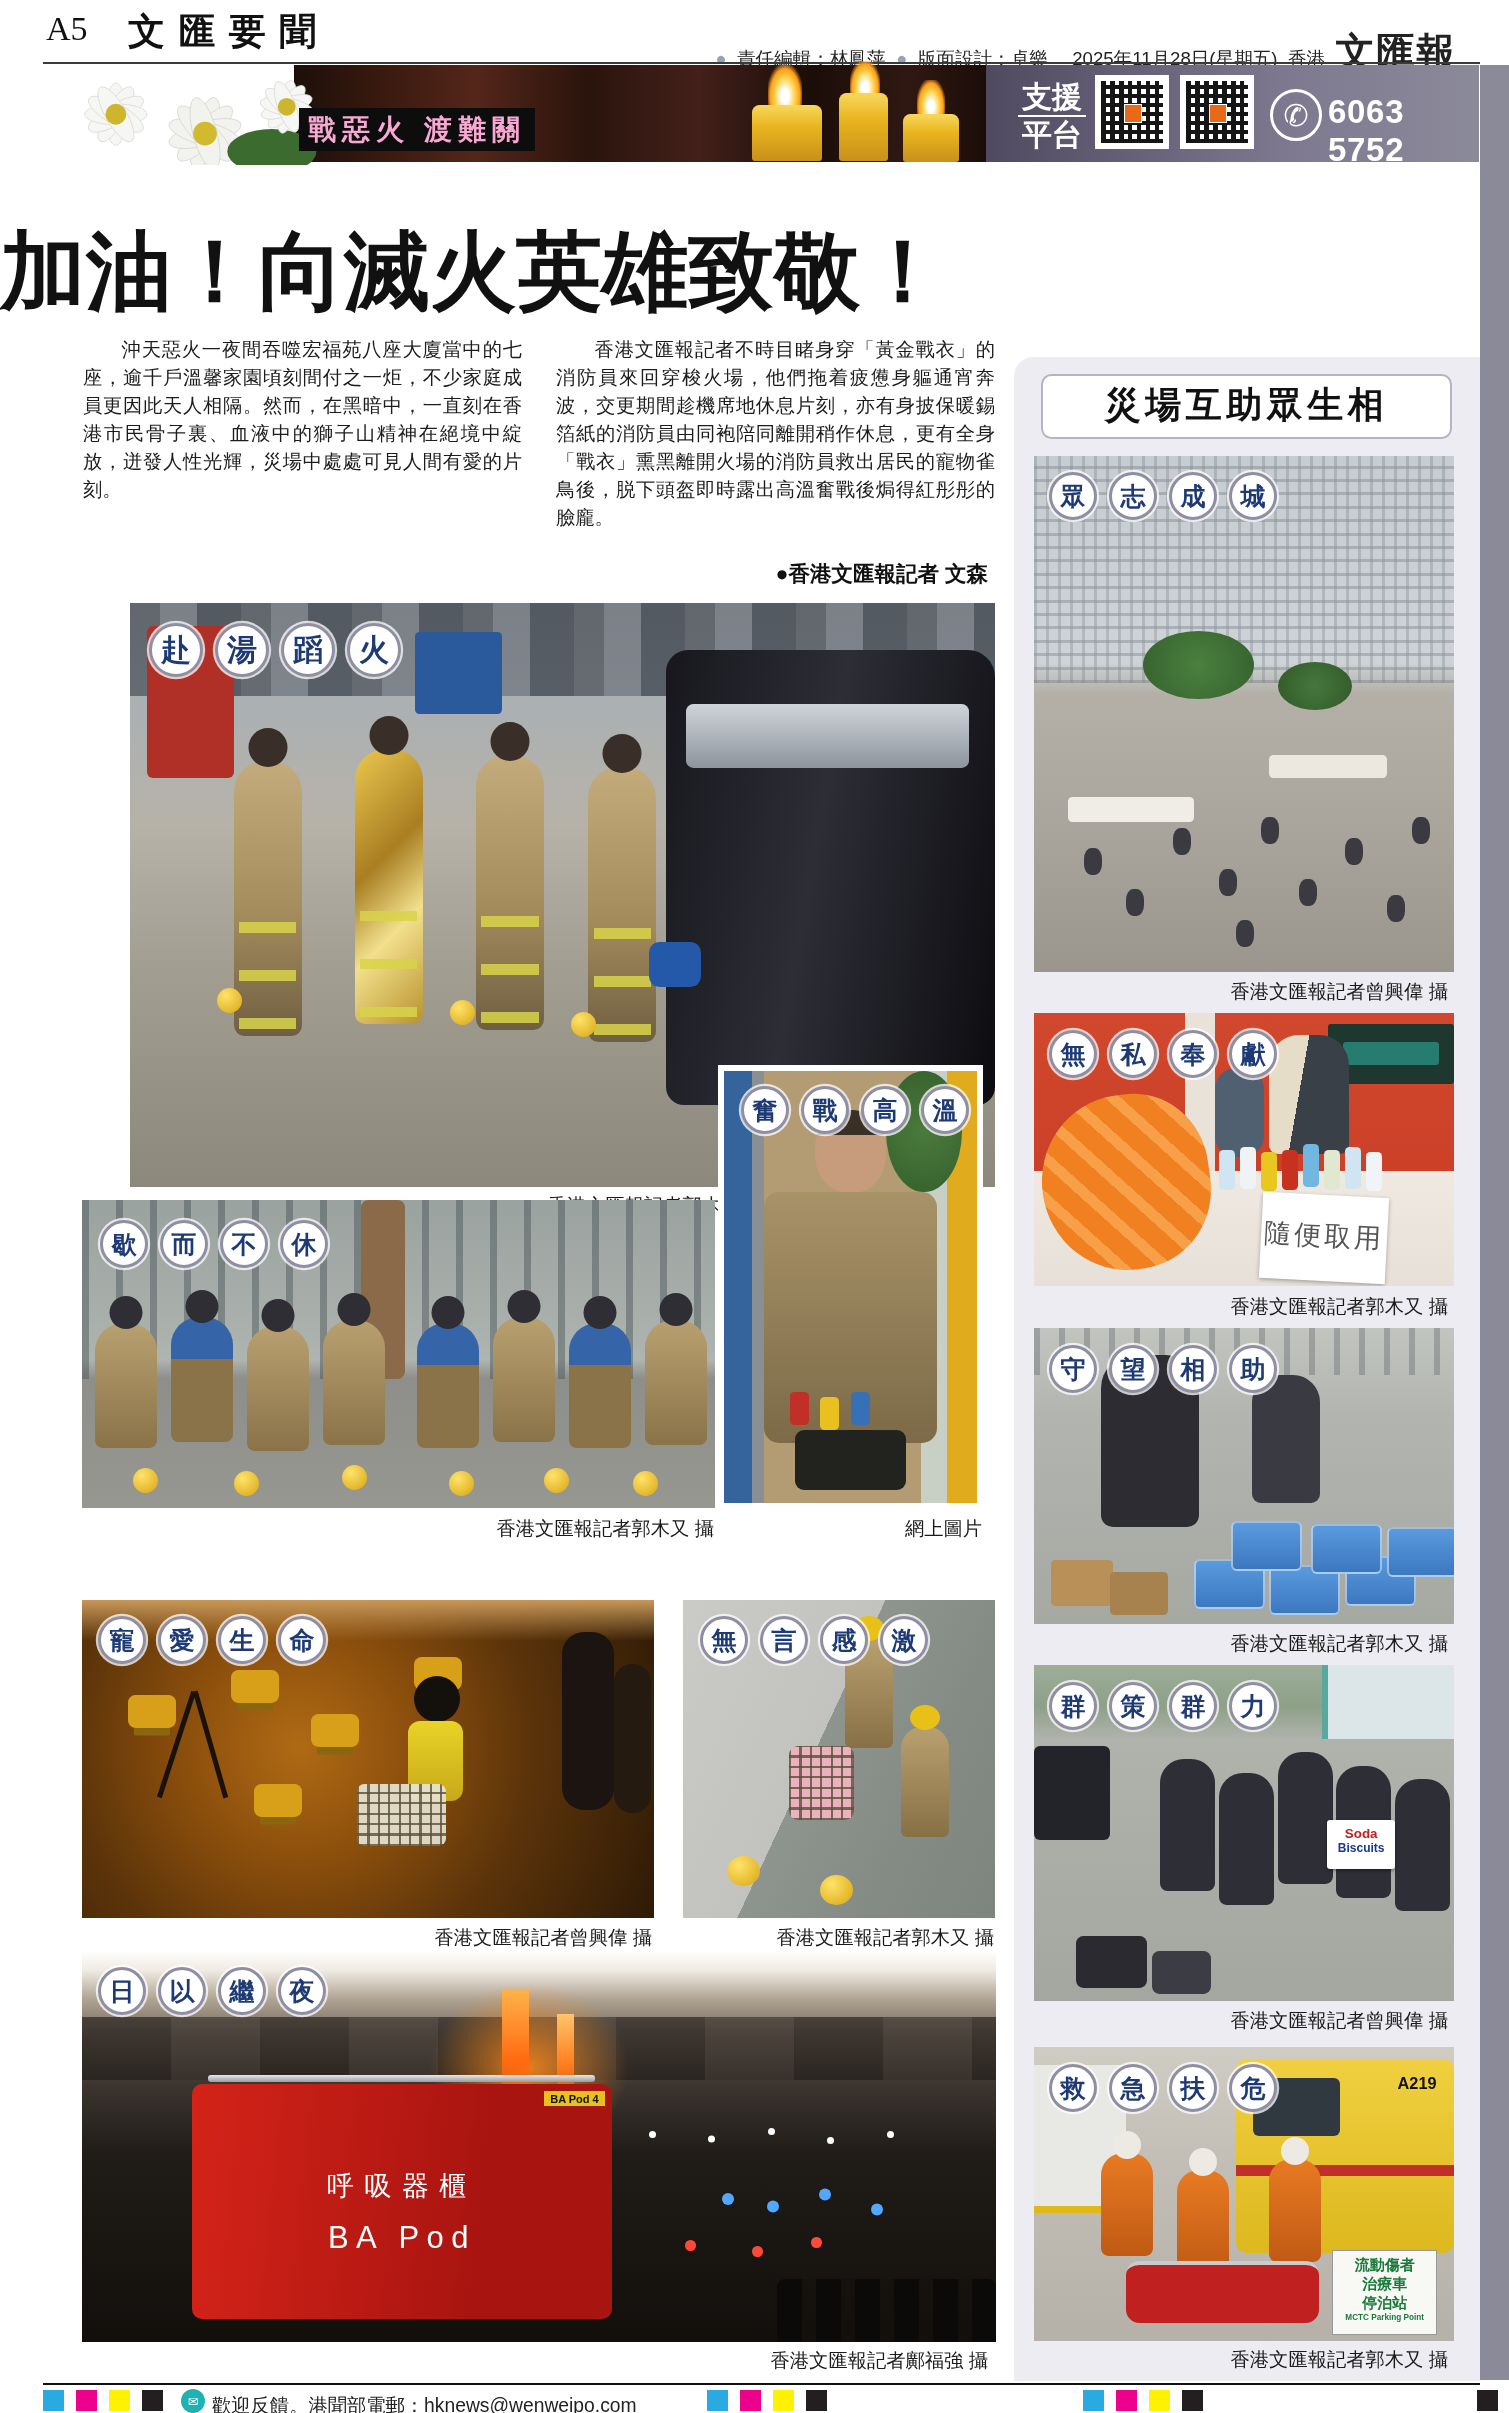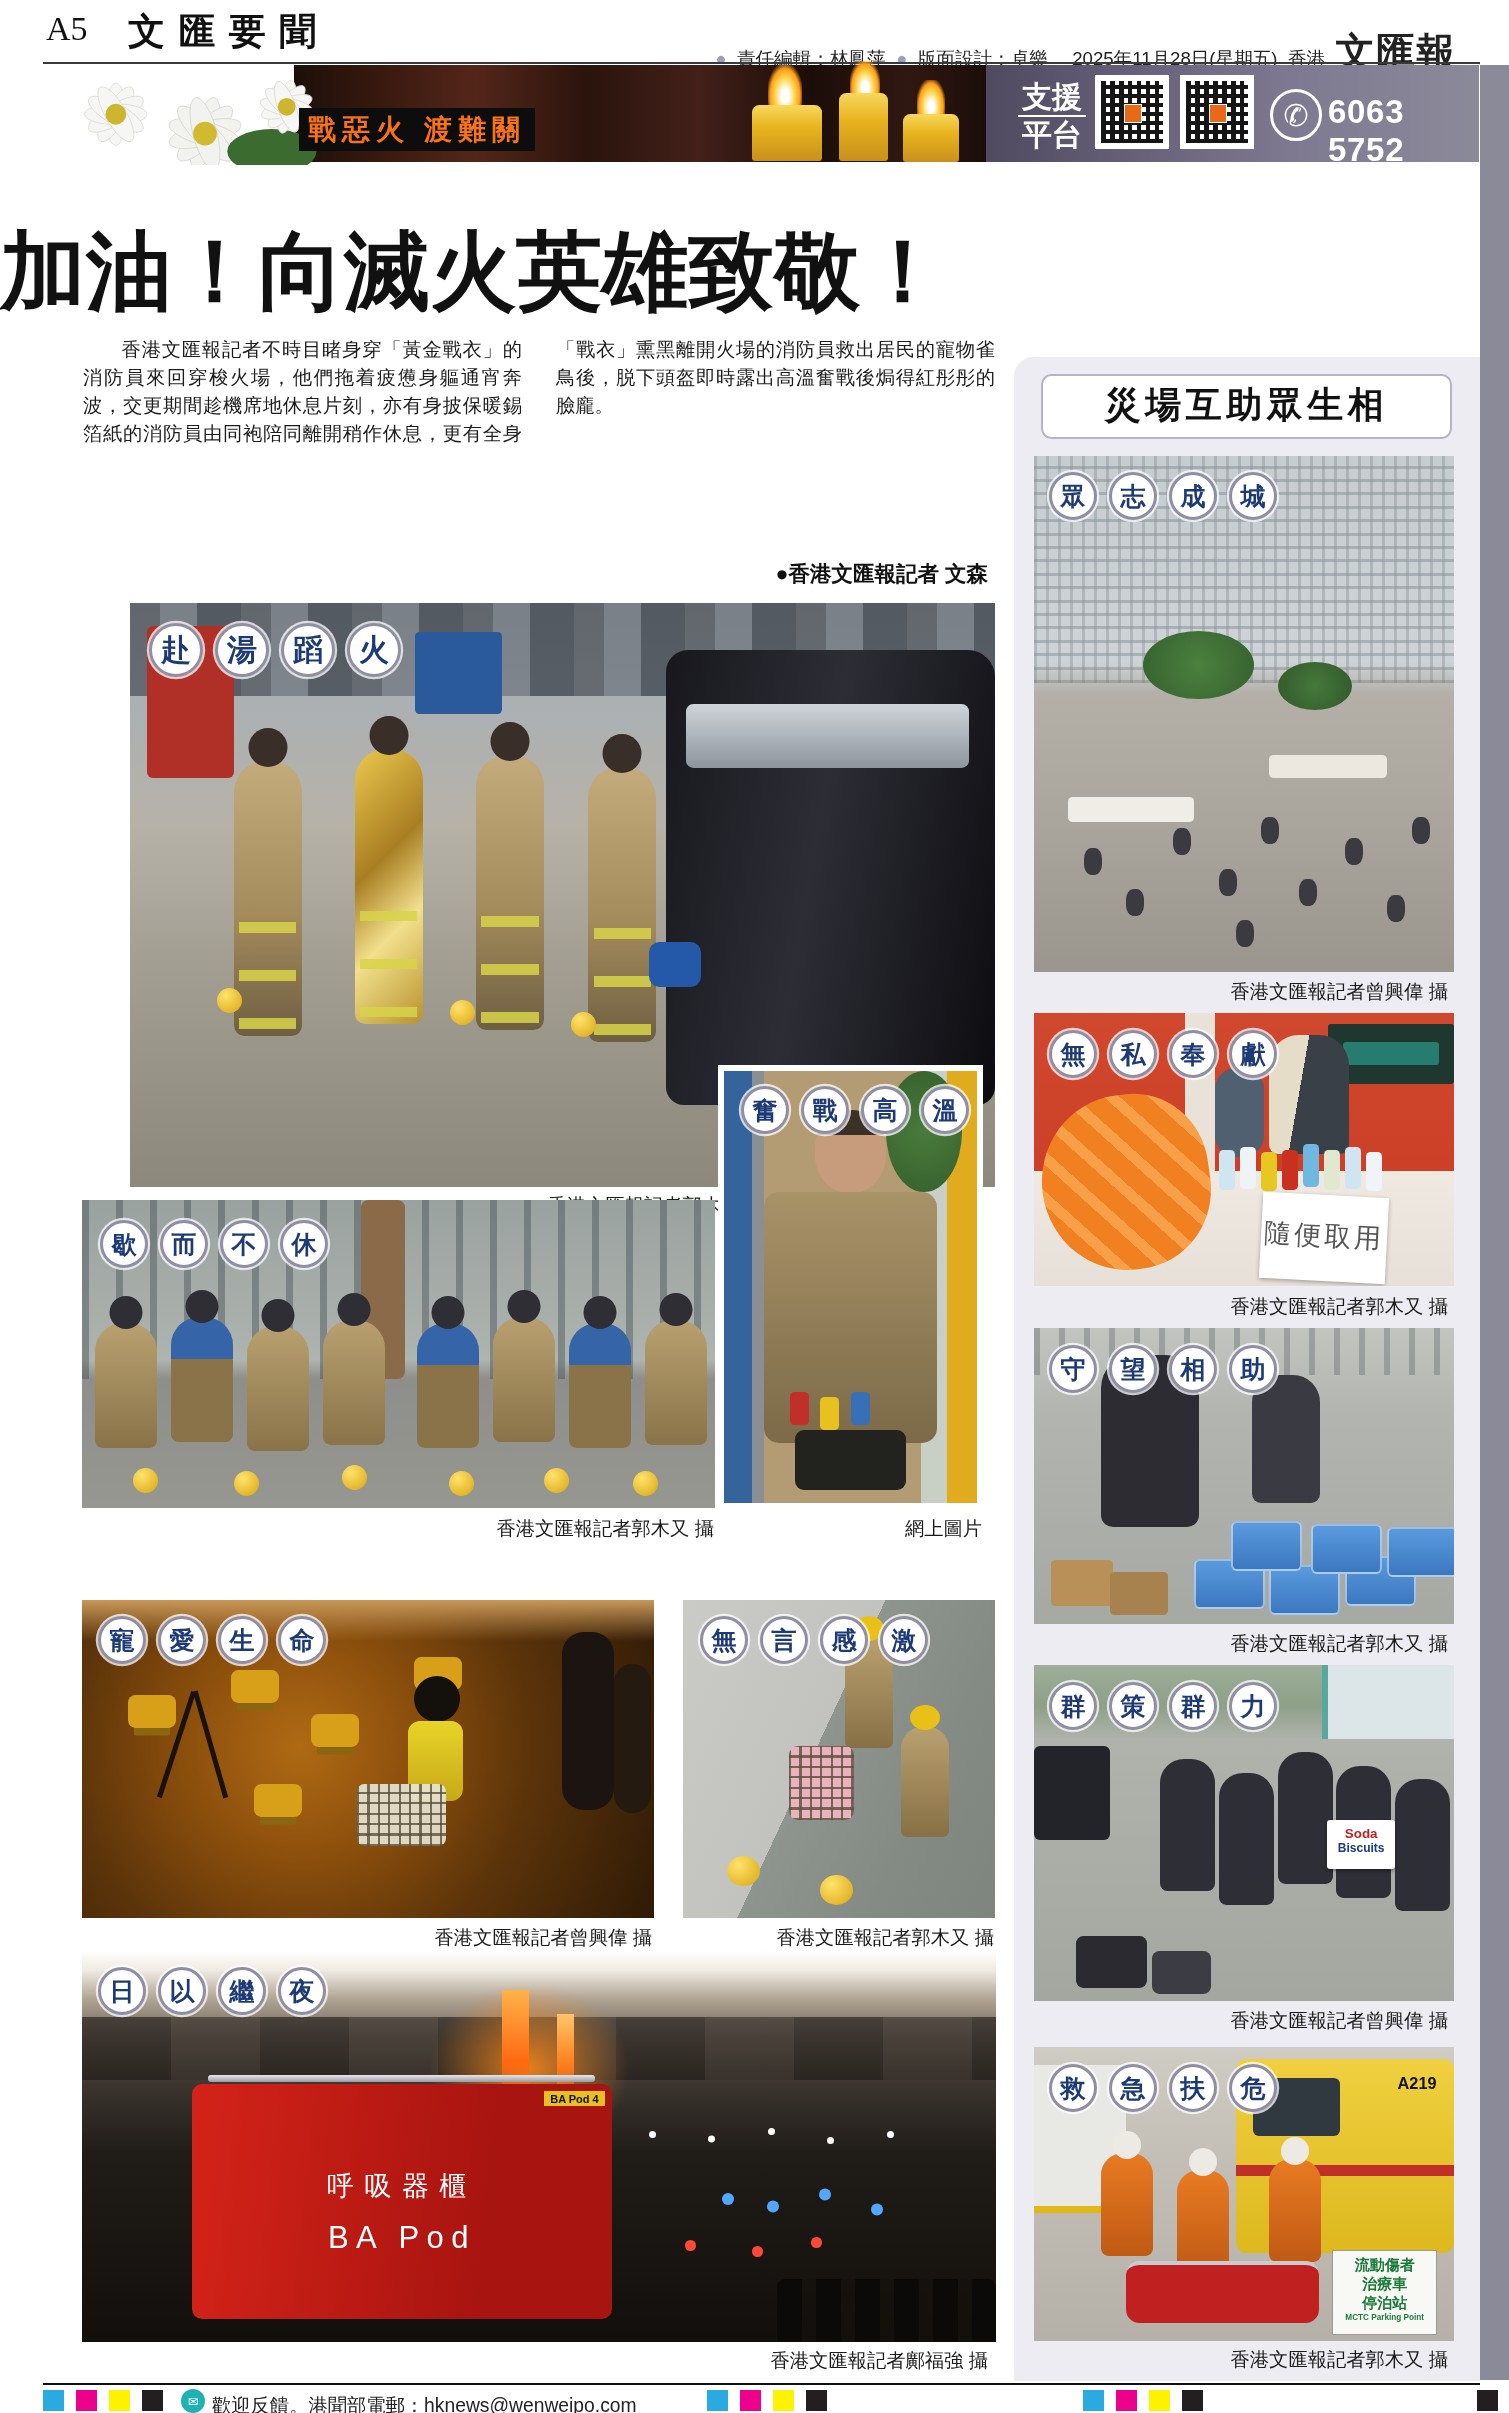--- a/index.html
+++ b/index.html
@@ -103,21 +103,21 @@
             <ellipse rx="12" ry="36" transform="rotate(10)"></ellipse>
             <ellipse rx="12" ry="36" transform="rotate(40)"></ellipse>
             <ellipse rx="12" ry="36" transform="rotate(70)"></ellipse>
             <ellipse rx="12" ry="36" transform="rotate(100)"></ellipse>
             <ellipse rx="12" ry="36" transform="rotate(130)"></ellipse>
             <ellipse rx="12" ry="36" transform="rotate(160)"></ellipse>
           </g>
         <circle r="12" fill="#cdb62e"></circle>
       </g>
     </svg>
-    <div class="s" style="left:250px;top:43px;width:236px;height:43px;background:#0d0d0d;color:#f97316;font-weight:bold;
+    <div class="s" style="left:250px;top:43px;width:236px;height:43px;background:#0d0d0d;color:#f9a8d4;font-weight:bold;
                 font-size:28px;letter-spacing:6px;display:flex;align-items:center;justify-content:center;">戰惡火 渡難關</div>
     <div class="flame" style="left:719px;top:0;width:34px;height:43px;"></div>
     <div class="candle" style="left:703px;top:40px;width:70px;height:56px;"></div>
     <div class="flame" style="left:801px;top:-4.5px;width:30px;height:37px;"></div>
     <div class="candle" style="left:790px;top:28px;width:49px;height:68px;"></div>
     <div class="flame" style="left:868px;top:15px;width:28px;height:37px;"></div>
     <div class="candle" style="left:854px;top:49px;width:56px;height:48px;"></div>
     <div class="s" style="left:937px;top:0;width:493px;height:97px;background:linear-gradient(90deg,#4f4a60,#7d7890 60%,#8b8a99);"></div>
     <div class="s" style="left:966px;top:15px;width:74px;color:#fff;font-weight:bold;font-size:30px;text-align:center;line-height:33px;">
       <div>支援</div>
@@ -134,20 +134,21 @@
       </div>
     <div class="s" style="left:1221px;top:24px;width:46px;height:46px;border:3px solid #fff;border-radius:50%;color:#fff;
                 font-size:30px;display:flex;align-items:center;justify-content:center;">✆</div>
     <div class="s" style="left:1279px;top:28px;color:#fff;font-weight:bold;font-size:33px;letter-spacing:0.7px;">6063 5752</div>
   </div>
 
   <div class="s" style="left:0;top:214px;width:1471px;font-size:86px;font-weight:900;letter-spacing:0px;">加油！向滅火英雄致敬！</div>
 
   <div class="s" style="left:83px;top:336px;width:912px;height:221px;column-count:2;column-gap:34px;
               font-size:19.3px;line-height:1.45;text-align:justify;color:#1c1c1c;overflow:hidden;">
+    <p style="margin:0;text-indent:2em;">沖天惡火一夜間吞噬宏福苑八座大廈當中的七座，逾千戶溫馨家園頃刻間付之一炬，不少家庭成員更因此天人相隔。然而，在黑暗中，一直刻在香港市民骨子裏、血液中的獅子山精神在絕境中綻放，迸發人性光輝，災場中處處可見人間有愛的片刻。</p>
     <p style="margin:0;text-indent:2em;">香港文匯報記者不時目睹身穿「黃金戰衣」的消防員來回穿梭火場，他們拖着疲憊身軀通宵奔波，交更期間趁機席地休息片刻，亦有身披保暖錫箔紙的消防員由同袍陪同離開稍作休息，更有全身「戰衣」熏黑離開火場的消防員救出居民的寵物雀鳥後，脱下頭盔即時露出高溫奮戰後焗得紅彤彤的臉龐。</p>
 
   </div>
   <div class="s" style="left:639px;top:559px;width:349px;text-align:right;font-size:21.5px;font-weight:bold;">●香港文匯報記者 文森</div>
 
   <div class="photo" style="left:130px;top:603px;width:865px;height:584px;
               background:linear-gradient(180deg,#8f959b 0%,#aab0b5 14%,#b6b2a8 38%,#a39e92 62%,#8d887c 100%);">
     <div class="s" style="left:0;top:0;width:100%;height:16%;opacity:.85;
                 background:repeating-linear-gradient(90deg,#5a5f66 0 30px,#777d84 30px 67px,#494f57 67px 111px);"></div>
     <div class="s" style="left:2%;top:4%;width:10%;height:26%;background:#b03028;border-radius:6px;"></div>

